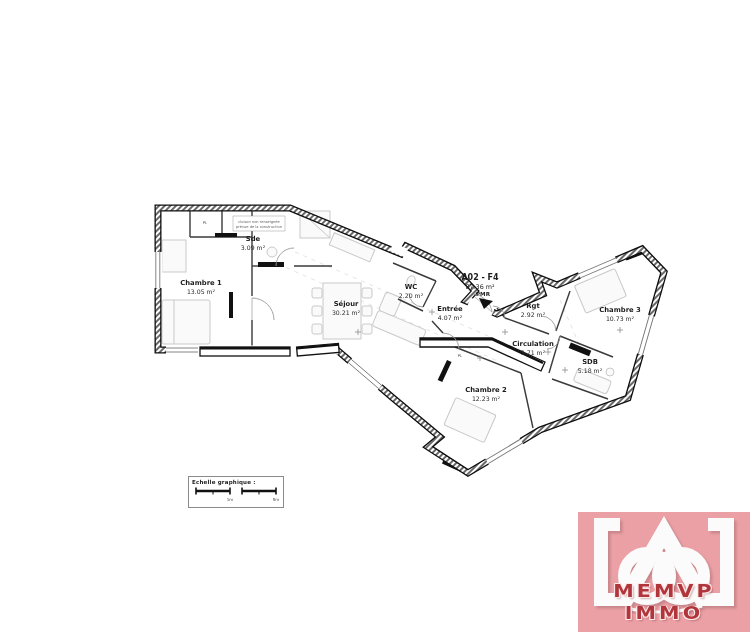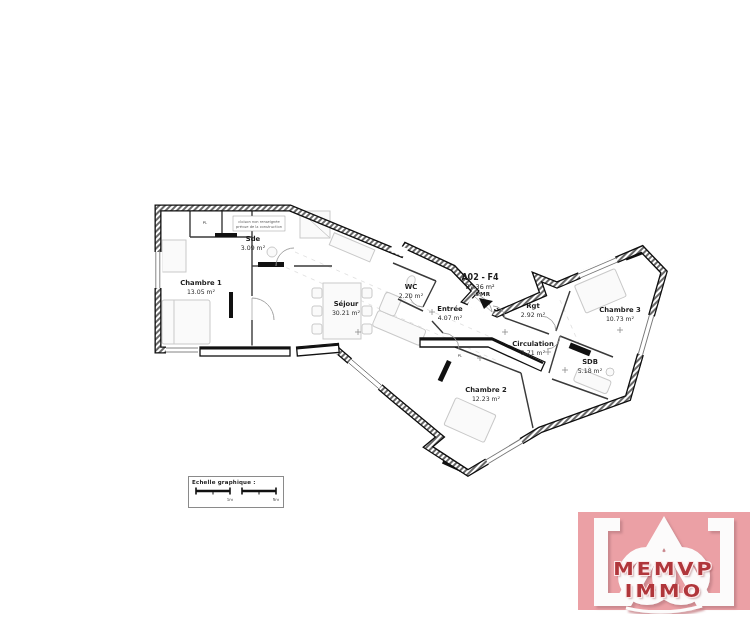--- a/index.html
+++ b/index.html
@@ -9,21 +9,21 @@
   .room-name{font-weight:bold;font-size:6.8px;}
   .room-area{font-size:6.2px;fill:#2a2a2a;}
   .unit-id{font-weight:bold;font-size:8px;}
   .unit-area{font-size:6.4px;}
   .unit-tag{font-size:5.6px;font-weight:bold;}
   .tiny{font-size:3.8px;fill:#555;}
   .micro{font-size:3.6px;fill:#666;}
   .scalebox{position:absolute;left:188px;top:476px;width:96px;height:32px;
             border:1px solid #8a8a8a;background:#fff;box-sizing:border-box;padding:2px 3px 0 3px;}
   .scaletitle{font-size:5.5px;font-weight:bold;color:#222;letter-spacing:.2px;}
-  .logo{position:absolute;left:578px;top:512px;width:172px;height:98px;background:#eba0a5;}
+  .logo{position:absolute;left:578px;top:512px;width:172px;height:120px;background:#eba0a5;}
   .logo .mark{position:absolute;left:6px;top:2px;}
   .brand{position:absolute;left:0;bottom:6px;width:100%;text-align:center;
          font-size:20px;font-weight:bold;color:#b0363b;letter-spacing:3px;word-spacing:10px;
          transform:scale(1.03,0.92);
          text-shadow:1px 1px 0 #fde9ea,-1px -1px 0 #fde9ea,1px -1px 0 #fde9ea,-1px 1px 0 #fde9ea,2px 2px 2px rgba(120,40,45,.35);}
 </style>
 </head>
 <body>
 
 <div class="stage">

